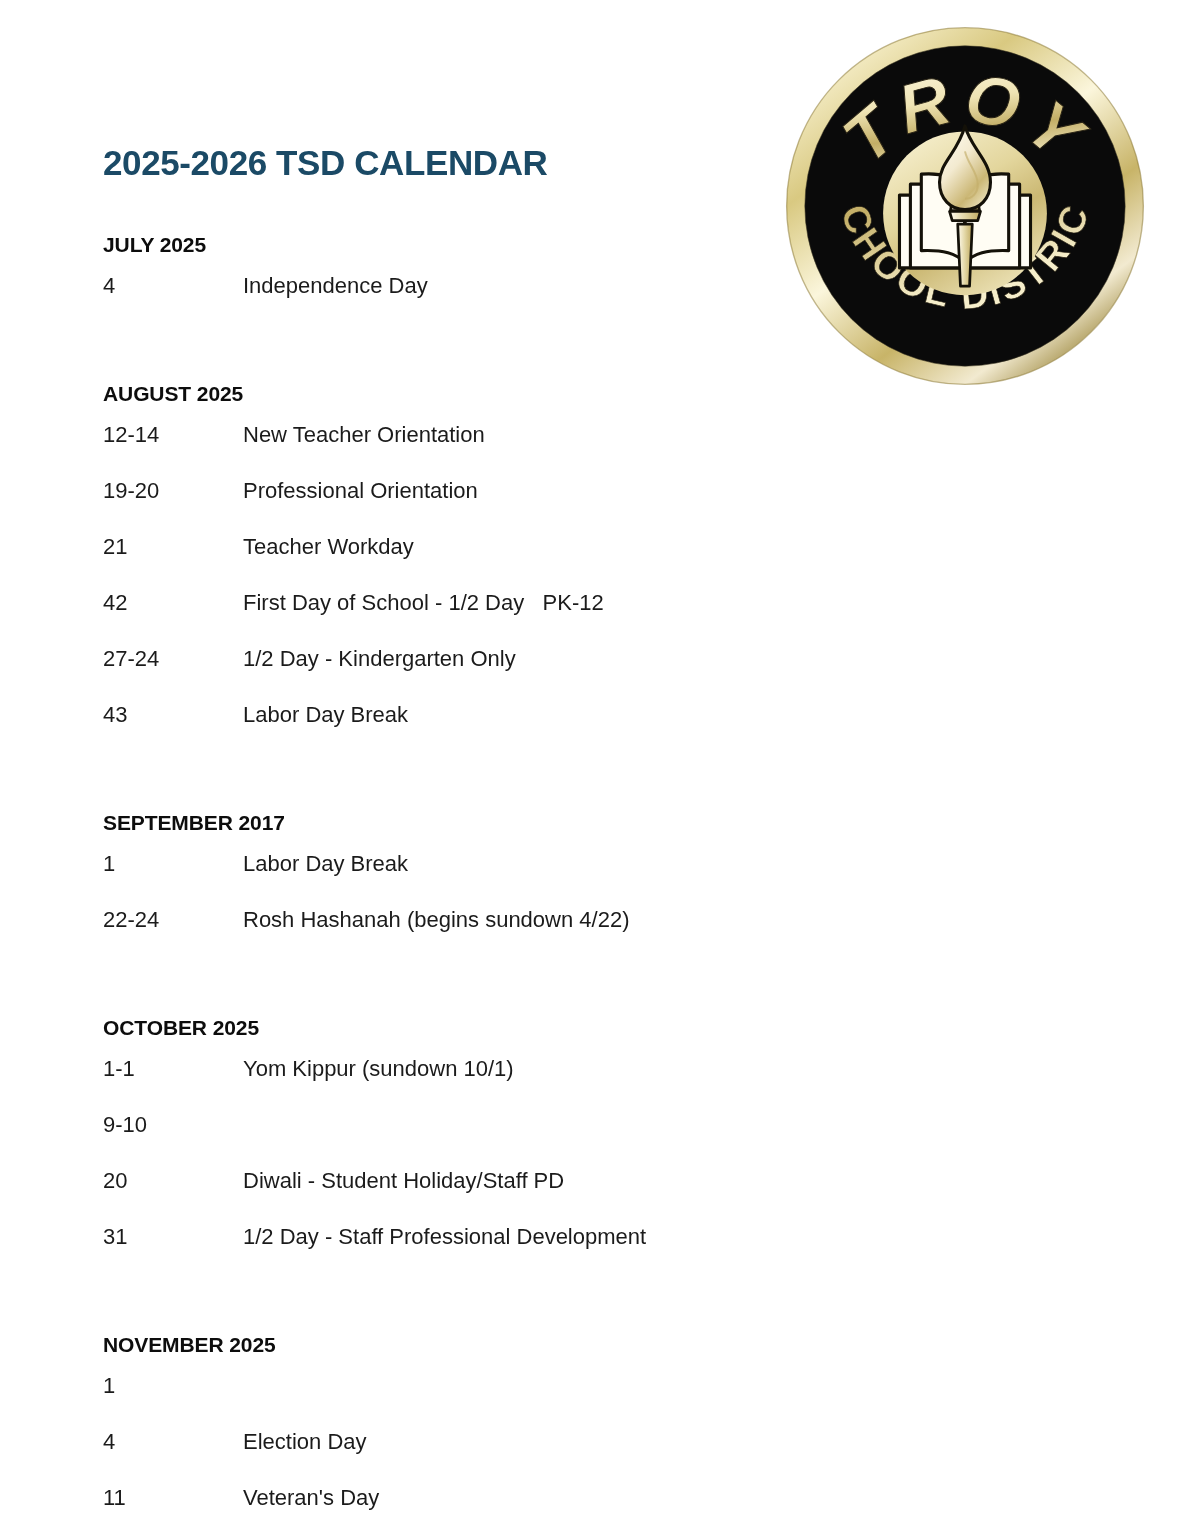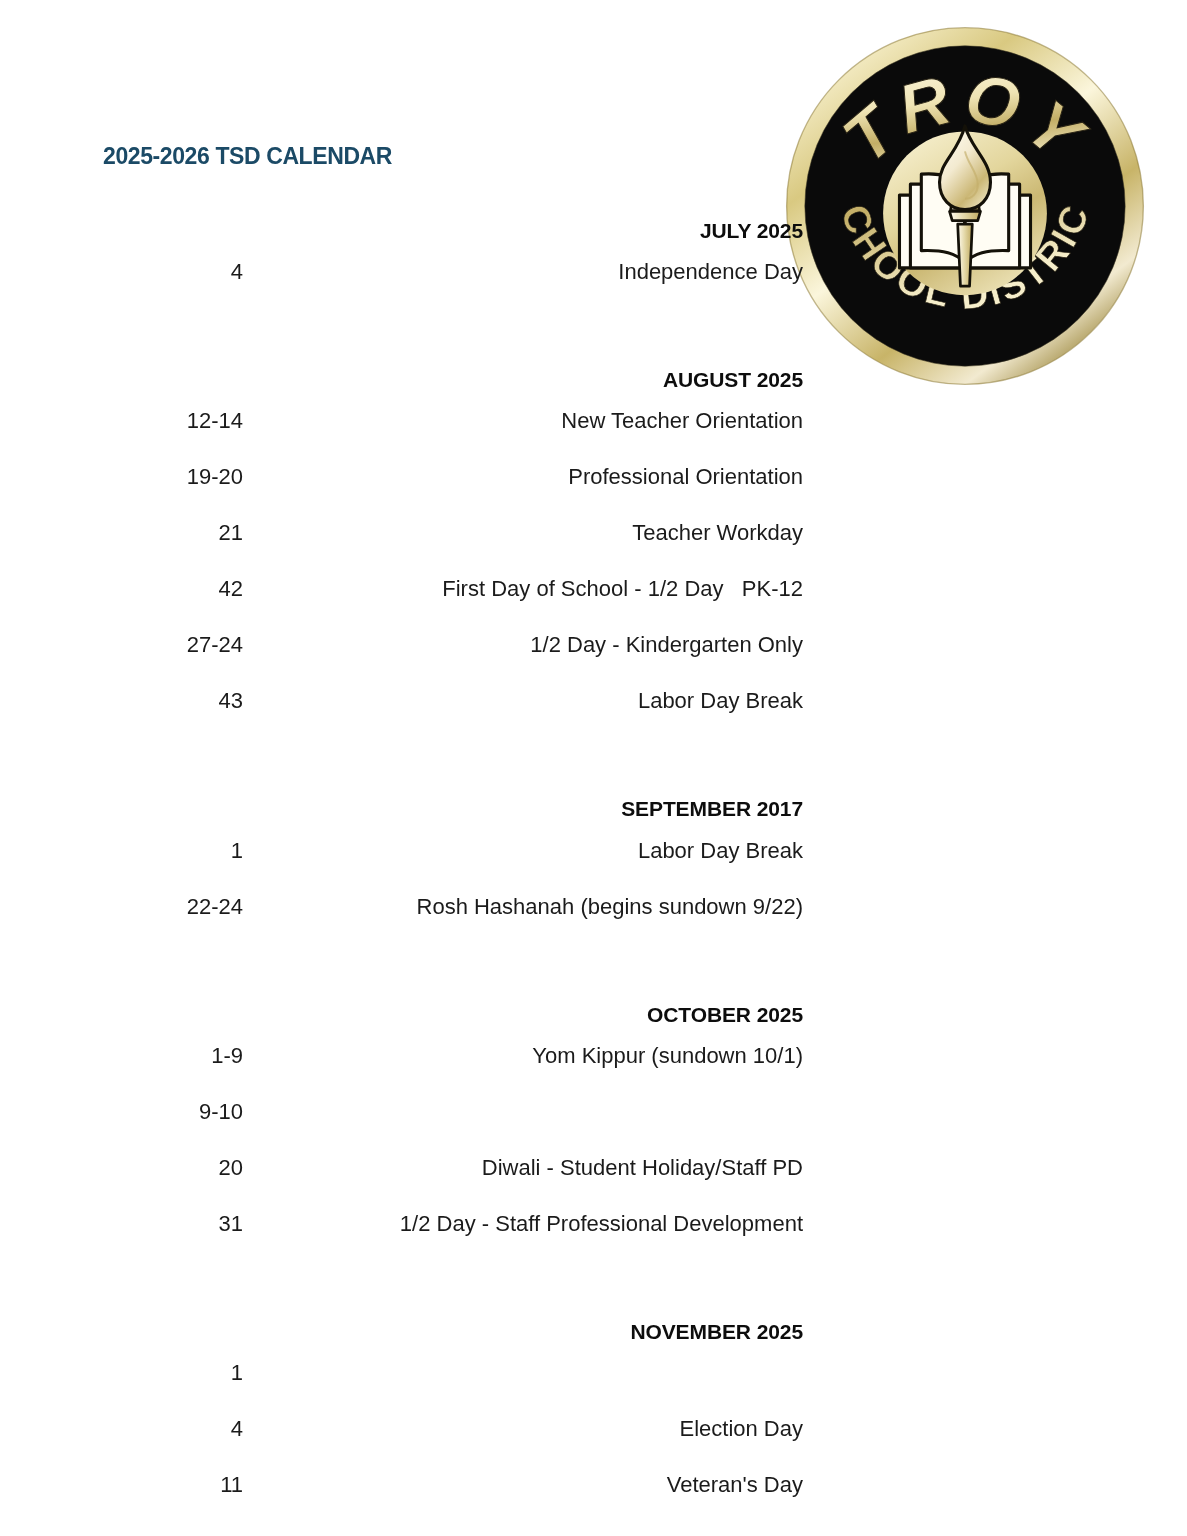--- a/index.html
+++ b/index.html
@@ -36,30 +36,30 @@
   
   .content {
     position: absolute;
     left: 103px;
     top: 144px;
     width: 700px;
   }
 
   .cal-title {
     font-family: "Liberation Sans", "DejaVu Sans", sans-serif;
-    font-size: 23px;
+    font-size: 35px;
     font-weight: 700;
     letter-spacing: -0.4px;
     color: #1b4a66;
     line-height: 1.1;
     margin: 0 0 0 0;
     white-space: nowrap;
   }
 
-  .month-block { margin-top: 54px; text-align: right; }
+  .month-block { margin-top: 54px; }
   .month-block:first-of-type { margin-top: 50px; }
 
   .month-head {
     font-family: "Liberation Sans", "DejaVu Sans", sans-serif;
     font-size: 21px;
     font-weight: 700;
     letter-spacing: -0.1px;
     color: #0d0d0d;
     line-height: 1.1;
     margin: 0 0 16px 0;
@@ -212,27 +212,27 @@
           </div>
         </div>
         <div class="month-block">
           <div class="month-head">SEPTEMBER 2017</div>
           <div class="row">
             <span class="date">1</span>
             <span class="desc">Labor Day Break</span>
           </div>
           <div class="row">
             <span class="date">22-24</span>
-            <span class="desc">Rosh Hashanah (begins sundown 9/22)</span>
+            <span class="desc">Rosh Hashanah (begins sundown 4/22)</span>
           </div>
         </div>
         <div class="month-block">
           <div class="month-head">OCTOBER 2025</div>
           <div class="row">
-            <span class="date">1-9</span>
+            <span class="date">1-1</span>
             <span class="desc">Yom Kippur (sundown 10/1)</span>
           </div>
           <div class="row">
             <span class="date">9-10</span>
           </div>
           <div class="row">
             <span class="date">20</span>
             <span class="desc">Diwali - Student Holiday/Staff PD</span>
           </div>
           <div class="row">

